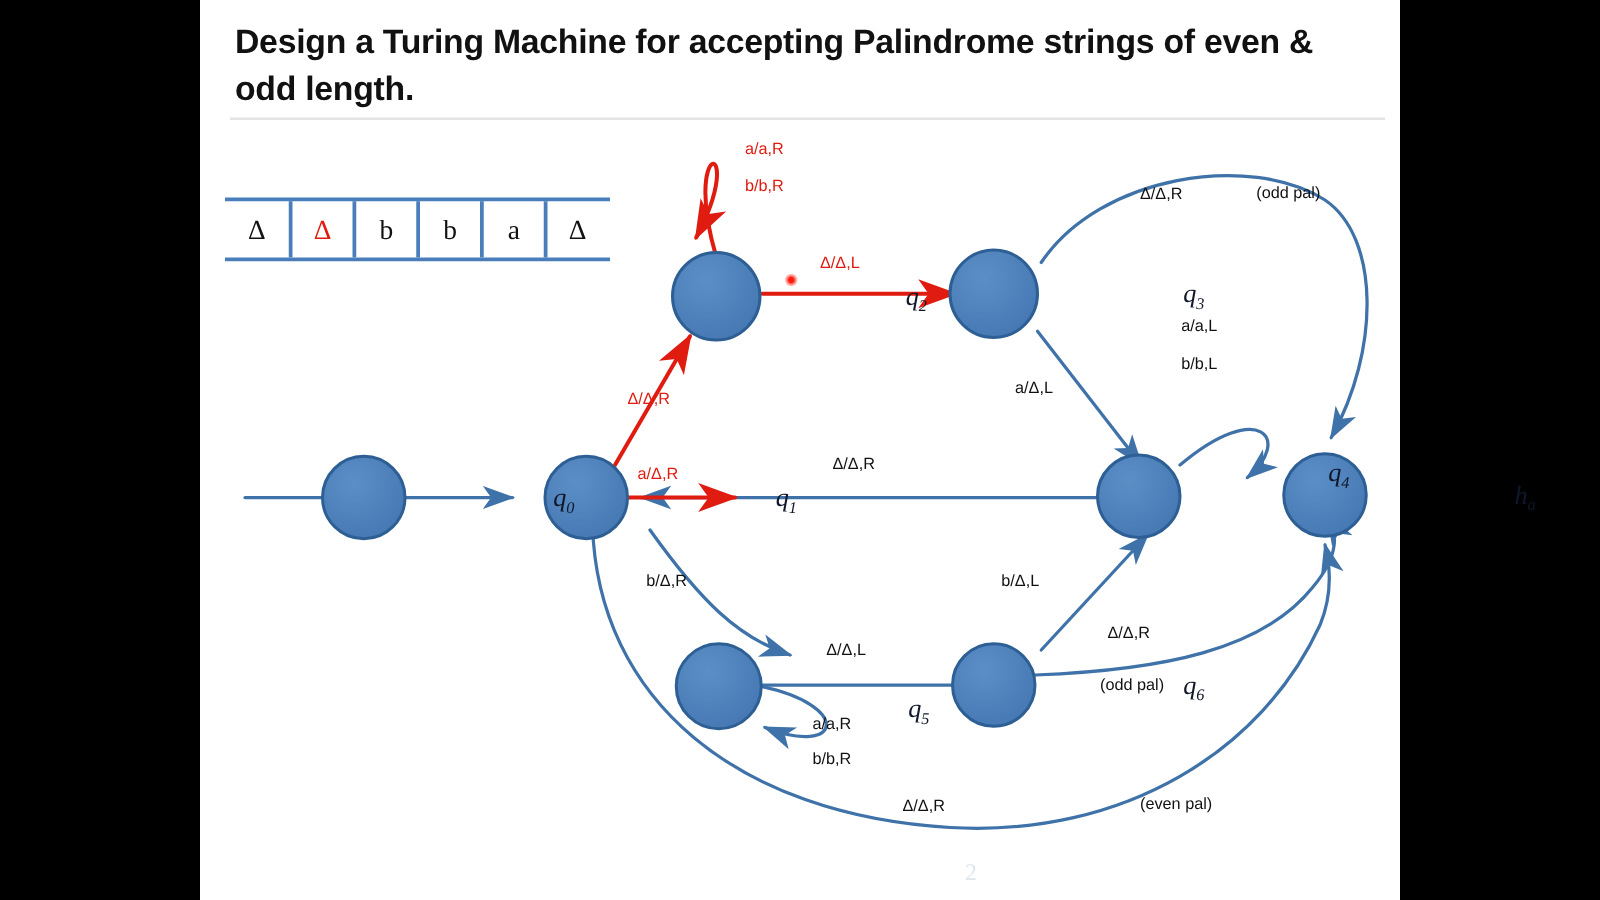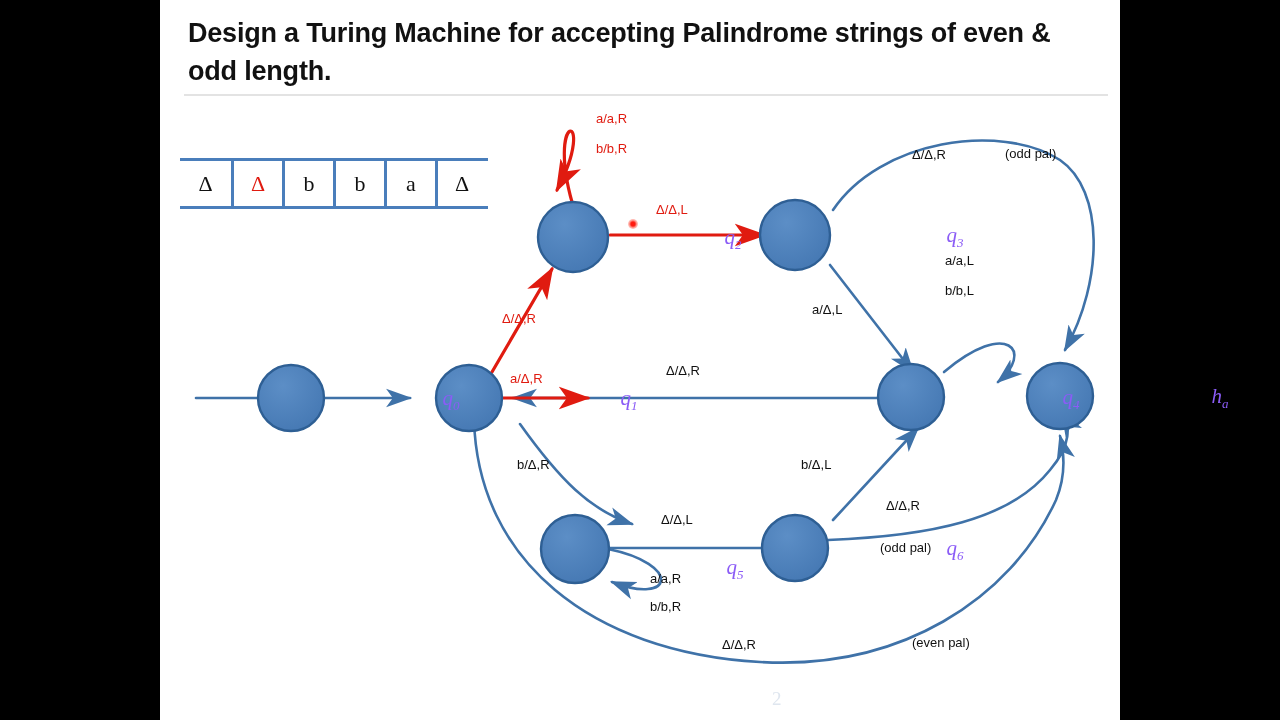--- a/index.html
+++ b/index.html
@@ -42,21 +42,21 @@
   }
   
   #diagram{position:absolute;left:0;top:0;width:960px;height:720px;}
   .lbl{
     position:absolute;font-size:13px;color:#111;white-space:nowrap;line-height:1.32;
     font-family:"Liberation Sans",sans-serif;
   }
   .lbl.red{color:#e01b10;}
   .statelabel{
     position:absolute;font-family:"Liberation Serif",serif;font-style:italic;
-    color:#8b5cf6;font-size:21px;white-space:nowrap;
+    color:#0f172a;font-size:21px;white-space:nowrap;
     transform:translate(-50%,-50%);pointer-events:none;text-align:center;
   }
   .statelabel sub{font-size:13px;font-style:italic;}
 </style>
 </head>
 <body>
 
 <div id="stage">
 
   <div id="slide">
@@ -137,21 +137,21 @@
         <circle cx="415" cy="549" r="34"></circle>
         <circle cx="635" cy="548" r="33"></circle>
         <circle cx="900" cy="396" r="33"></circle>
       </g>
     </svg>
 
     <div class="statelabel" style="left:291px;top:400px;">q<sub>0</sub></div>
     <div class="statelabel" style="left:469px;top:400px;">q<sub>1</sub></div>
     <div class="statelabel" style="left:573px;top:239px;">q<sub>2</sub></div>
     <div class="statelabel" style="left:795px;top:237px;">q<sub>3</sub></div>
-    <div class="statelabel" style="left:911px;top:399px;">q<sub>4</sub></div>
+    <div class="statelabel" style="left:911px;top:380px;">q<sub>4</sub></div>
     <div class="statelabel" style="left:575px;top:569px;">q<sub>5</sub></div>
     <div class="statelabel" style="left:795px;top:550px;">q<sub>6</sub></div>
     <div class="statelabel" style="left:1060px;top:398px;">h<sub>a</sub></div>
 
     <div class="lbl red" style="left:436px;top:110px;">a/a,R</div>
     <div class="lbl red" style="left:436px;top:140px;">b/b,R</div>
     <div class="lbl red" style="left:496px;top:201px;">Δ/Δ,L</div>
     <div class="lbl red" style="left:342px;top:310px;">Δ/Δ,R</div>
     <div class="lbl red" style="left:350px;top:370px;text-align:right;">a/Δ,R</div>
 

